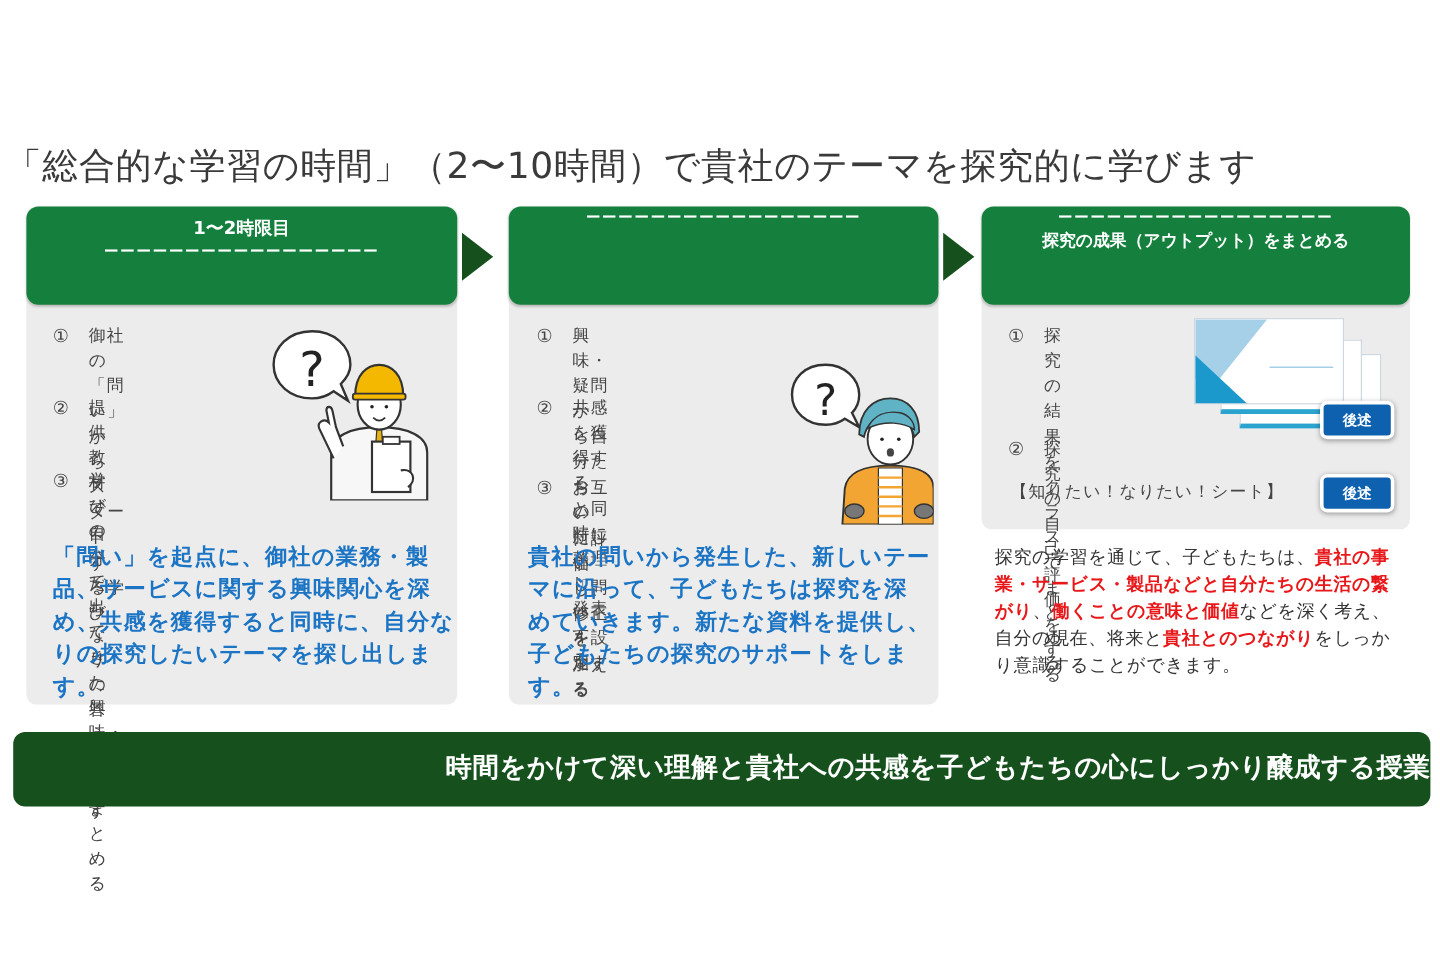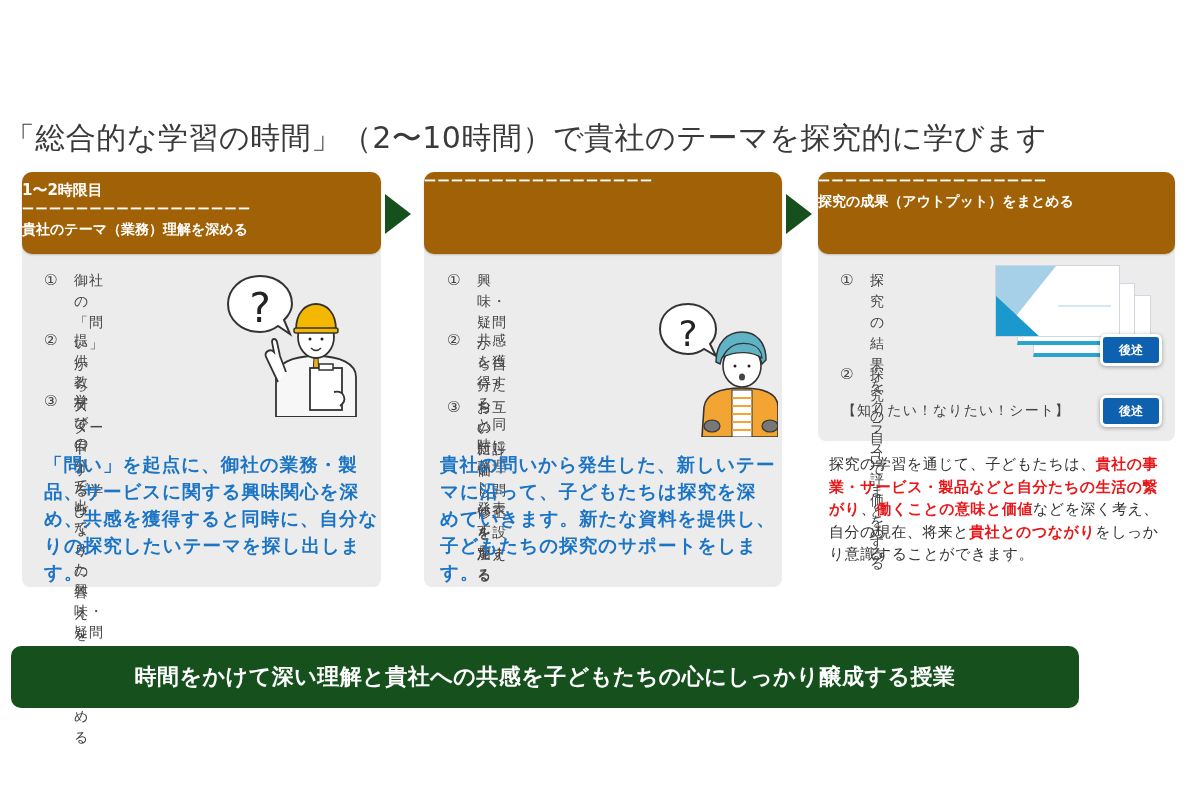--- a/index.html
+++ b/index.html
@@ -8,22 +8,22 @@
 
   .title {
     position: absolute; left: 0; top: 118px; width: 1052px; text-align: center;
     font-size: 30px; color: #3a3a3a; letter-spacing: 0.5px; white-space: nowrap;
     font-family: "DejaVu Sans", sans-serif; font-weight: normal;
   }
   .panel {
     position: absolute; background: #ececec; border-radius: 8px;
   }
   .header {
-    position: absolute; background: #a16207; border-radius: 10px; color: #fff;
-    text-align: left; box-shadow: 0 1px 2px rgba(0,0,0,0.2);
+    position: absolute; background: #15803d; border-radius: 10px; color: #fff;
+    text-align: center; box-shadow: 0 1px 2px rgba(0,0,0,0.2);
   }
   .header .h-num { font-size: 15px; font-weight: bold; margin-top: 8px; height: 20px; line-height: 20px; }
   .header .h-dash { font-size: 12px; font-weight: bold; letter-spacing: 1.5px; height: 18px; line-height: 18px; overflow: hidden; white-space: nowrap; }
   .header .h-sub { font-size: 14px; font-weight: bold; height: 22px; line-height: 22px; }
 
   .arrow {
     position: absolute; width: 0; height: 0;
     border-top: 20px solid transparent; border-bottom: 20px solid transparent;
     border-left: 26px solid #15501d;
   }
@@ -36,43 +36,42 @@
     position: absolute; color: #1b74c4; font-weight: bold; font-size: 18.5px;
     line-height: 27px; letter-spacing: 1px;
   }
 
   .red { color: #e8171a; font-weight: bold; }
   .conc {
     position: absolute; font-size: 15px; line-height: 22.5px; color: #333; letter-spacing: 0.5px;
   }
 
   .banner {
-    position: absolute; left: 11px; top: 610px; width: 1068px; height: 62px;
-    background: #15501d; border-radius: 10px; color: #fff; text-align: center;
-    font-size: 22px; font-weight: bold; line-height: 62px; letter-spacing: 0.5px; margin-top: 36px;
+    position: absolute; left: 11px; top: 610px; width: 1181px; height: 62px;
+    background: #15501d; border-radius: 10px; color: #fff; text-align: right;
+    font-size: 22px; font-weight: bold; line-height: 62px; letter-spacing: 0.5px;
   }
 
   .later-btn {
     position: absolute; width: 62px; height: 32px; background: #0e61ae; color: #fff;
     border: 3px solid #fff; border-radius: 6px; box-shadow: 0 1px 4px rgba(0,0,0,0.35);
     font-size: 12px; font-weight: bold; text-align: center; line-height: 26px;
   }
 
   .slide { position: absolute; background: #fff; border: 1px solid #cfd8e0; }
 </style>
 </head>
 <body>
 
 <div class="title">「総合的な学習の時間」（2〜10時間）で貴社のテーマを探究的に学びます</div>
 
 <div class="panel" style="left:22px; top:200px; width:359px; height:387px;"></div>
 <div class="header" style="left:22px; top:172px; width:359px; height:82px;">
   <div class="h-num">1〜2時限目</div>
   <div class="h-dash">ーーーーーーーーーーーーーーーーー</div>
-  <div class="h-sub">貴社のテーマ（業務）理解を深める</div>
 </div>
 <div class="arrow" style="left:385px; top:194px;"></div>
 
 <div class="item" style="left:44px; top:270px;">
   <span class="num">①</span>
   <span class="txt">御社の「問い」から
 スタートする学び</span>
 </div>
 <div class="item" style="left:44px; top:330px;">
   <span class="num">②</span>

